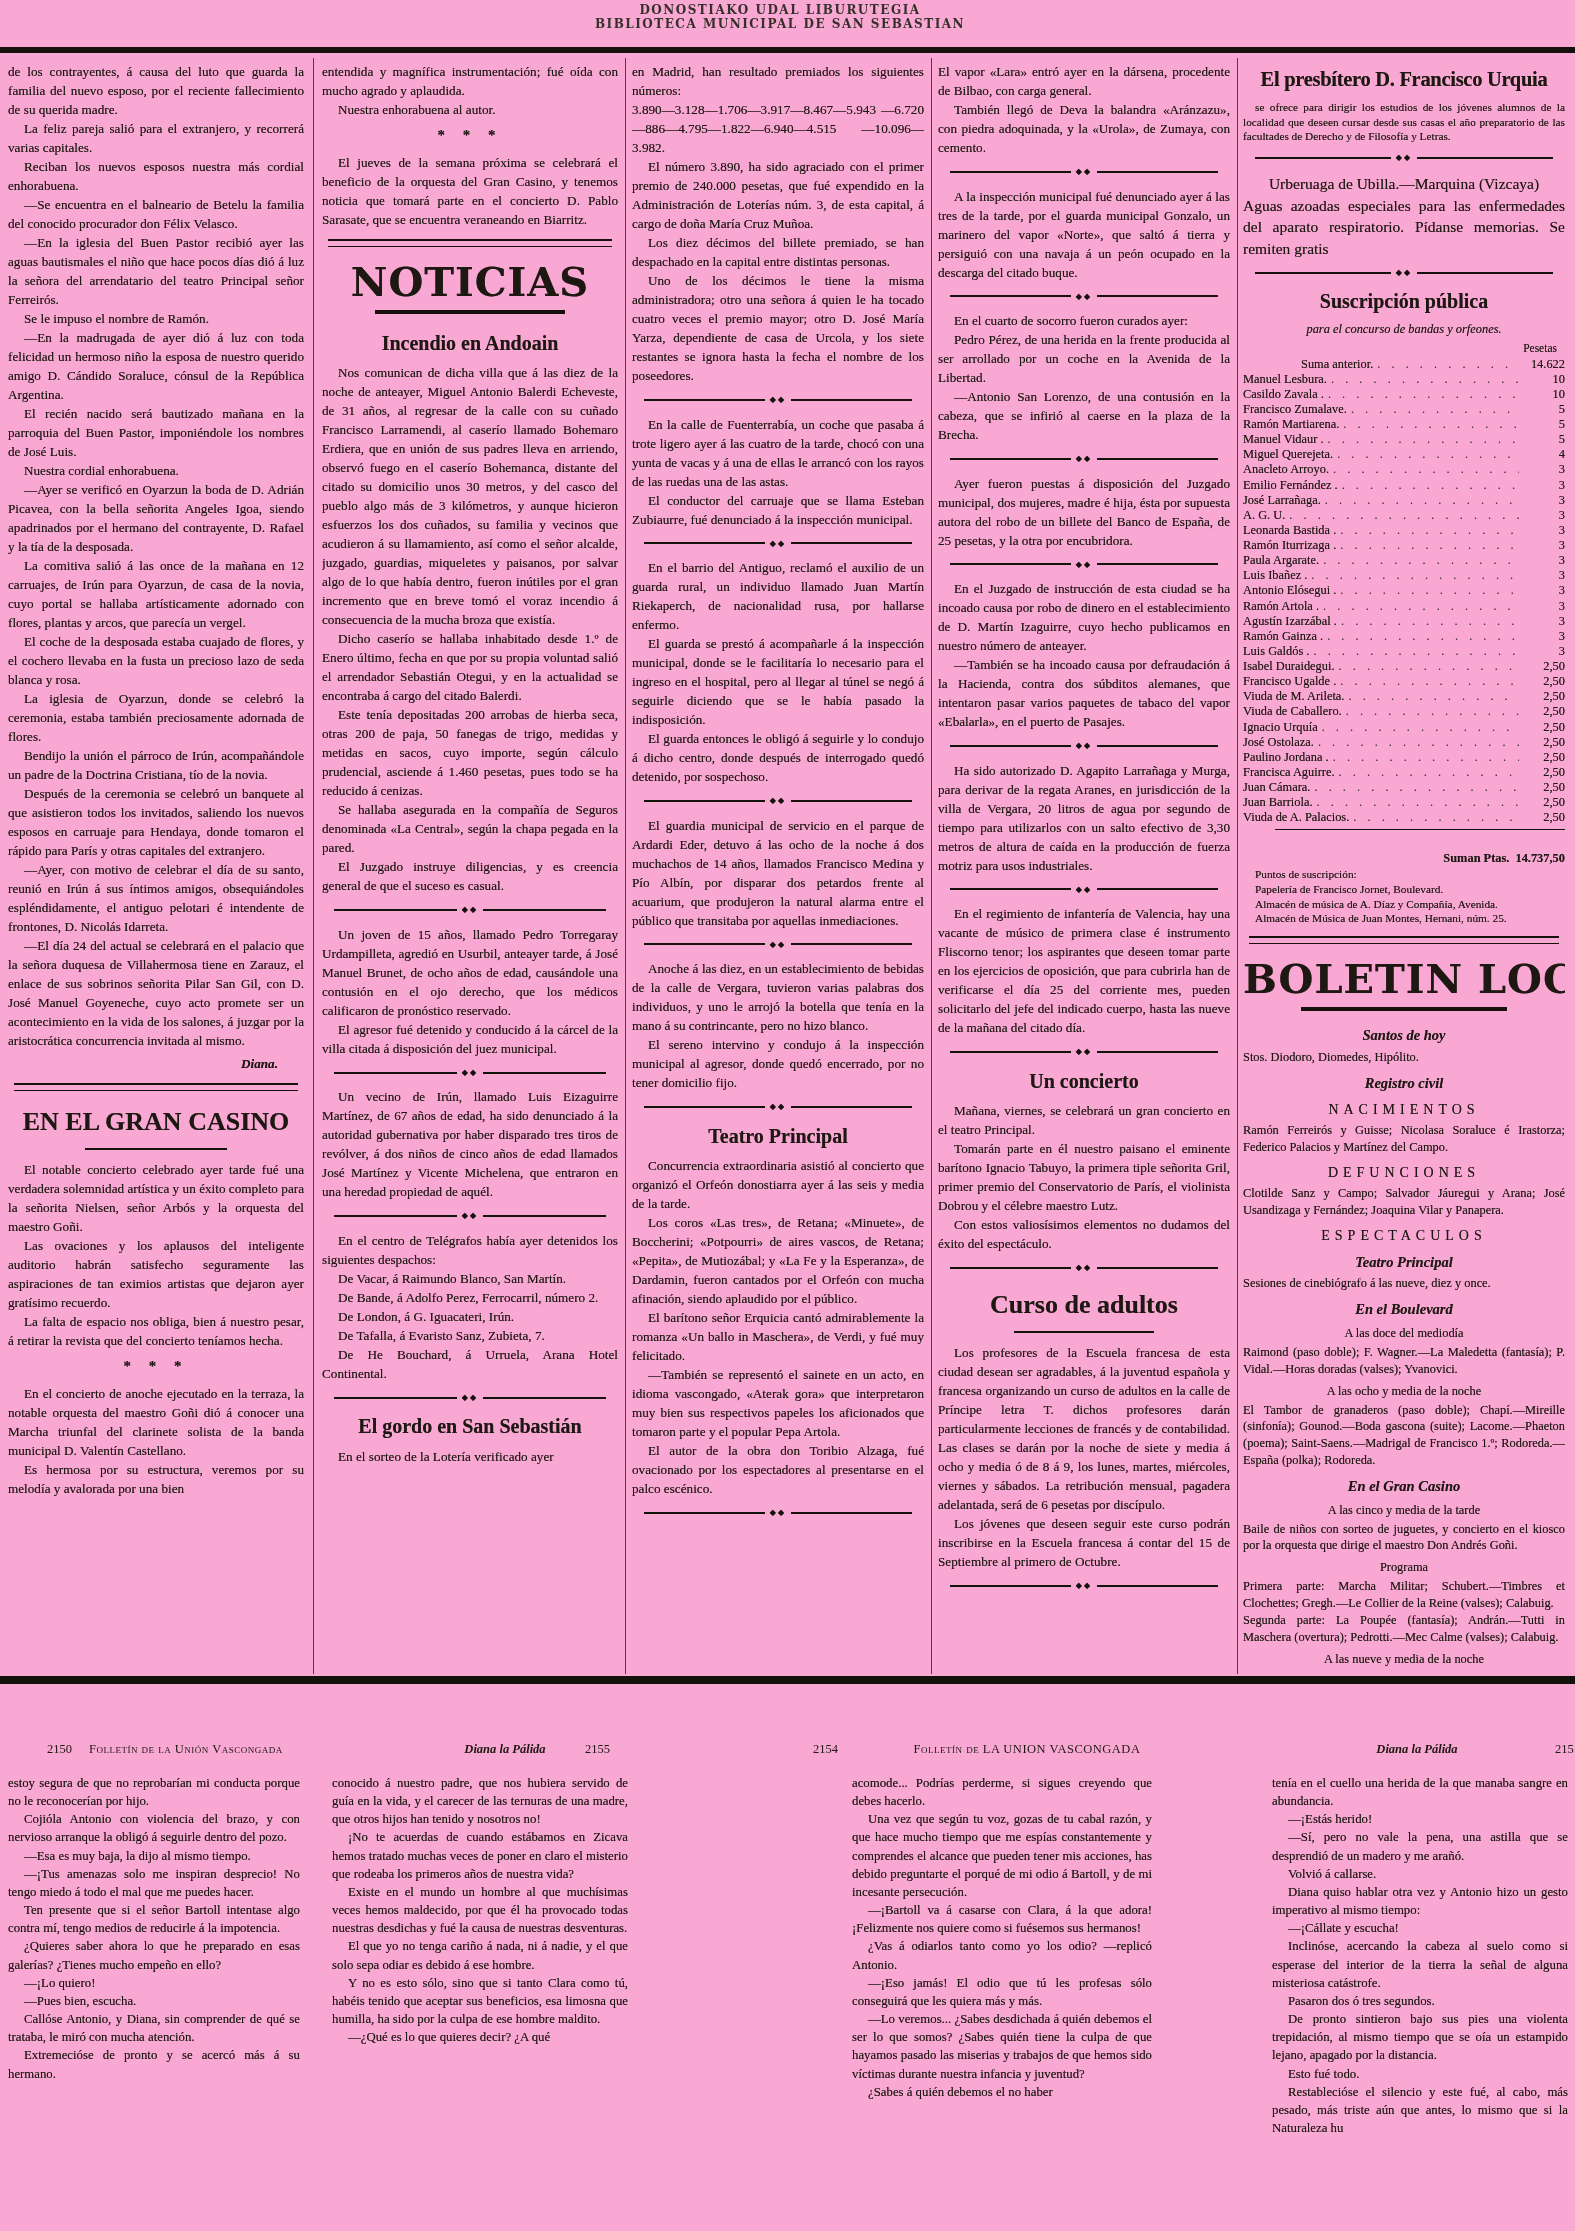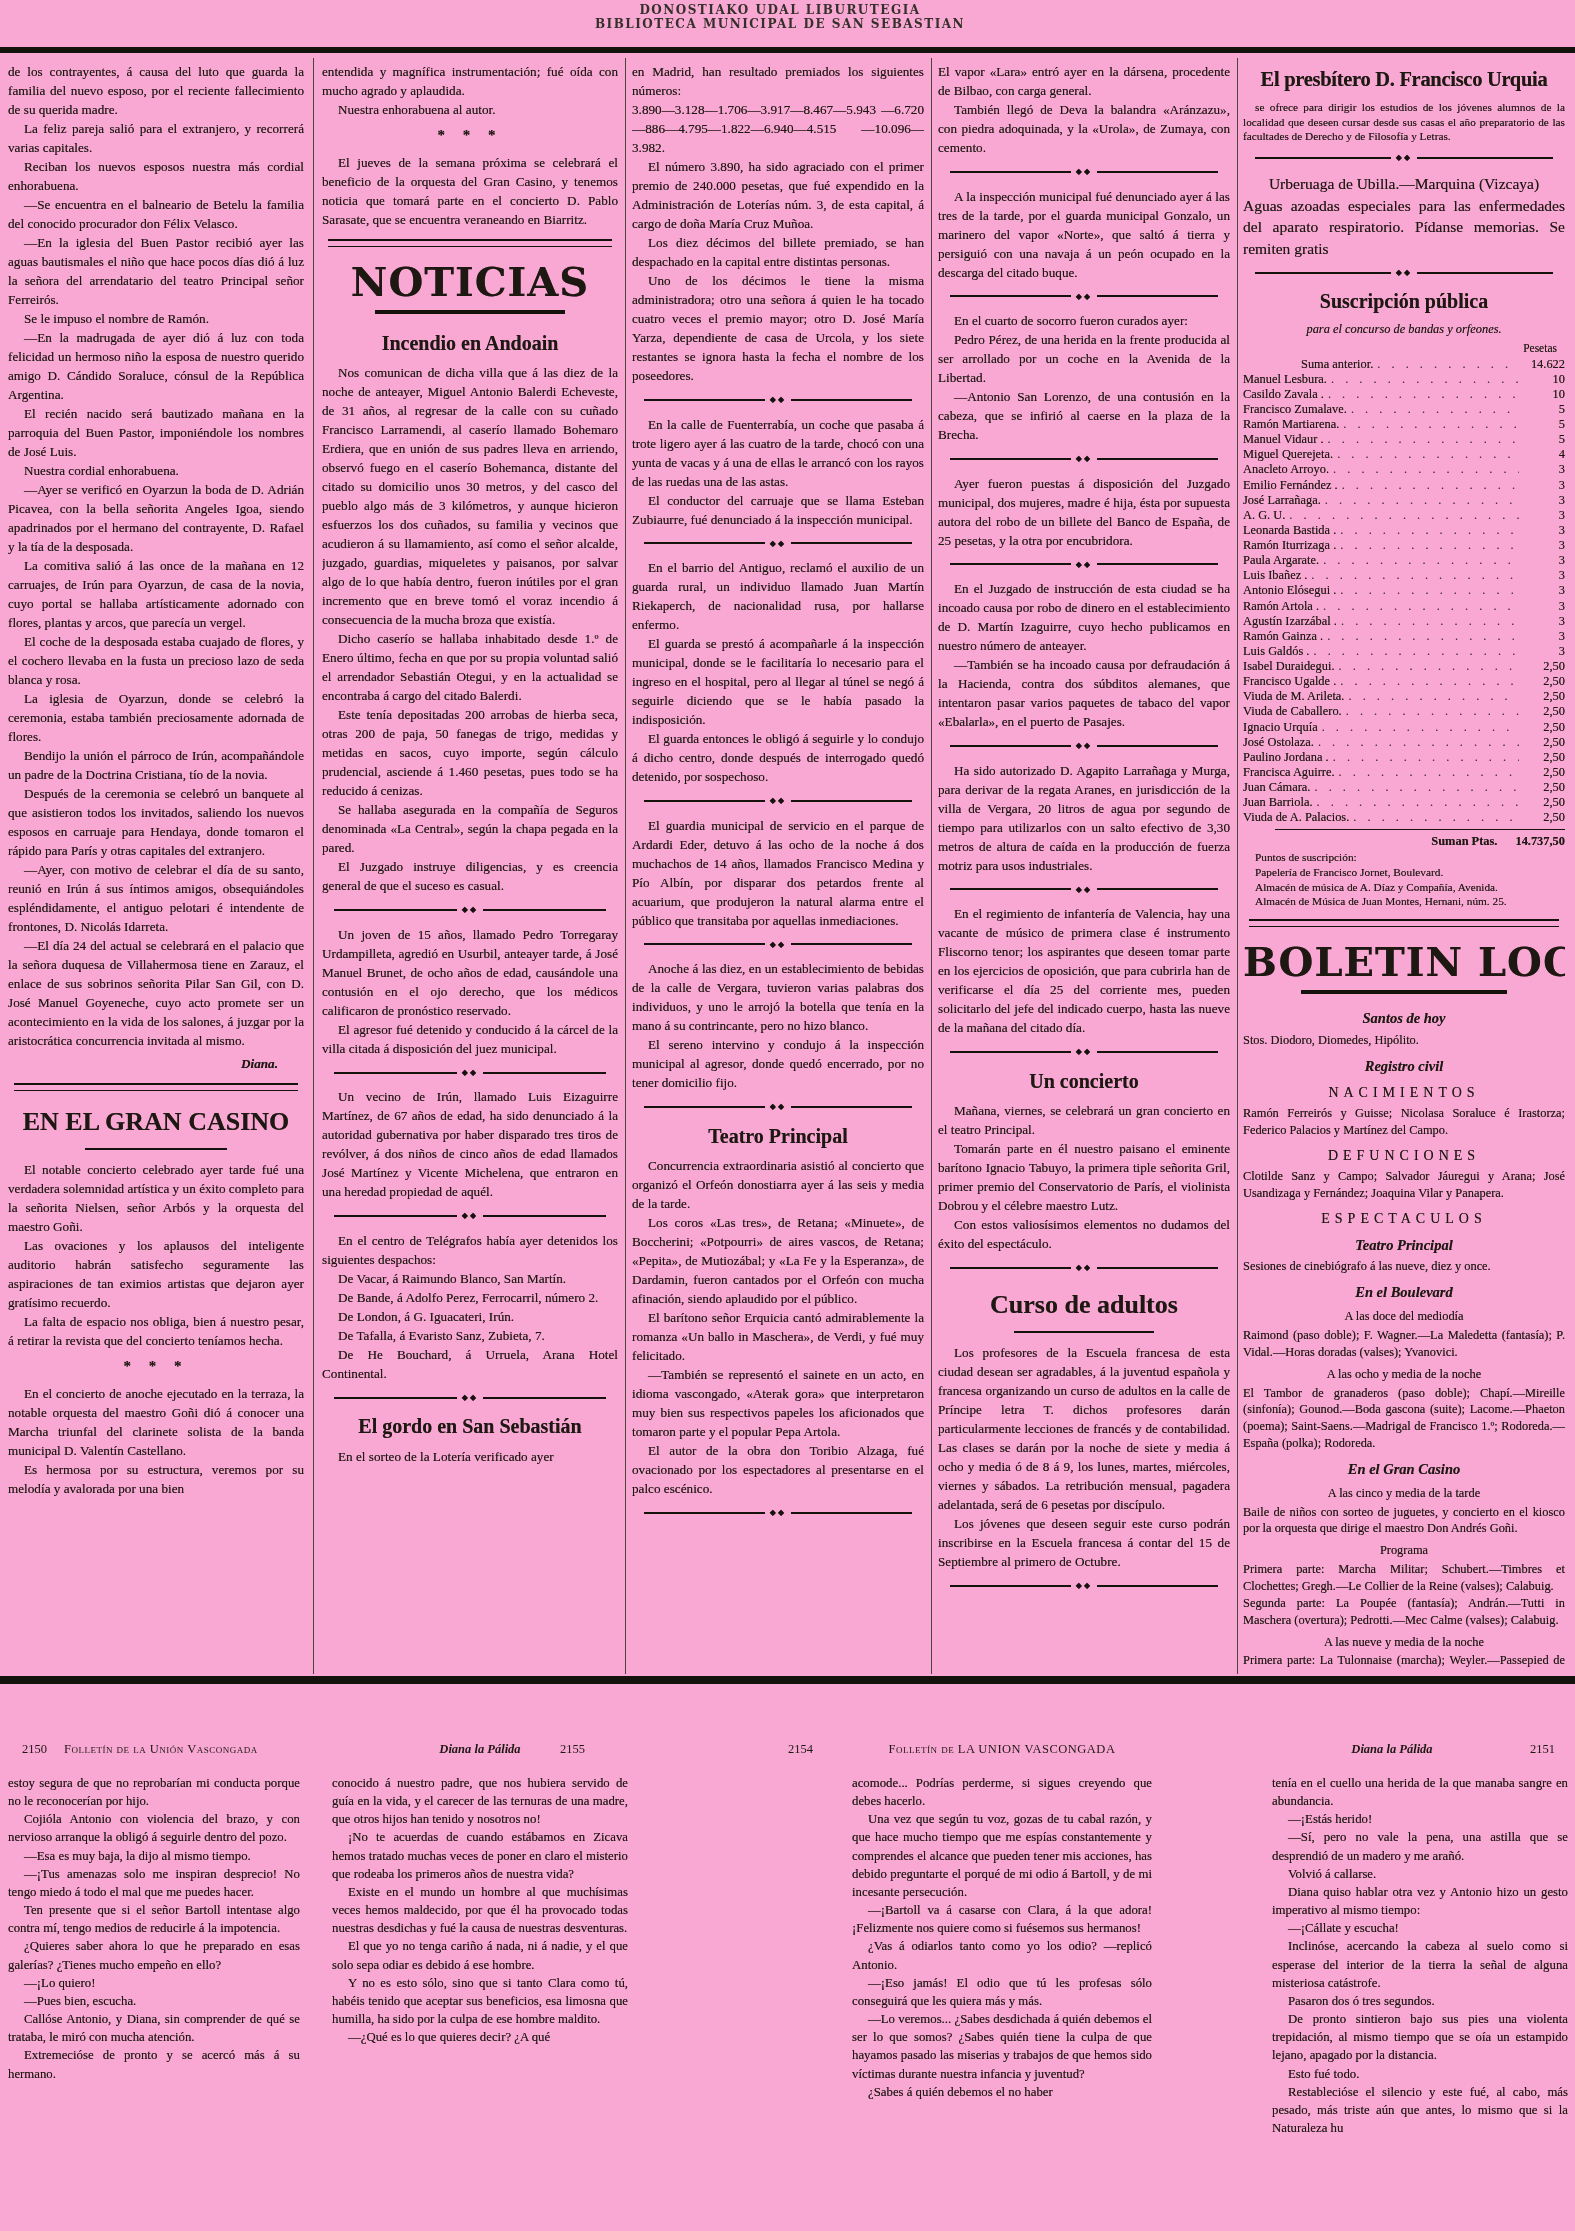--- a/index.html
+++ b/index.html
@@ -8,21 +8,21 @@
   .stamp{position:absolute;top:3px;left:400px;width:760px;text-align:center;
          font-family:"DejaVu Serif",serif;font-weight:bold;font-size:12px;letter-spacing:1.5px;color:#35302a;}
   .rule-top{position:absolute;left:0;top:47px;width:1575px;height:6px;background:#15120e;}
   .rule-mid{position:absolute;left:0;top:1676px;width:1575px;height:8px;background:#15120e;}
   .vline{position:absolute;top:58px;height:1616px;width:1px;background:#4a443a;}
   .mcol{position:absolute;top:62px;height:1610px;overflow:hidden;font-size:13.2px;line-height:1.44;
         text-align:justify;text-shadow:0 0 .4px rgba(25,18,10,.55);}
   #col5{font-size:12.4px;line-height:1.36;}
   .fcol{position:absolute;top:1774px;height:450px;overflow:hidden;font-size:12.8px;line-height:1.42;
         text-align:justify;text-shadow:0 0 .4px rgba(25,18,10,.55);}
-  .fhead span{position:absolute;top:1742px;font-size:12.5px;white-space:nowrap;}
+  .fhead span{position:absolute;top:1742px;font-size:12.5px;white-space:nowrap;margin-left:25px;}
   .ftitle{font-weight:bold;font-style:italic;}
   .flabel{letter-spacing:.5px;font-variant:small-caps;}
   .b{margin:0;}
   .b.p{text-indent:16px;}
   .b.pni{text-indent:0;}
   .b.smallp{font-size:11.3px;line-height:1.3;text-indent:12px;}
   .b.adbig{font-size:15.5px;text-align:center;margin:3px 0 1px;}
   .b.adbig2{font-size:15.5px;line-height:1.38;text-align:justify;text-indent:0;}
   .b.hbig{font-family:"DejaVu Serif",serif;font-weight:bold;font-size:40px;line-height:1.05;text-align:center;
           margin:14px 0 12px;letter-spacing:1px;position:relative;padding-bottom:14px;white-space:nowrap;}
@@ -41,22 +41,22 @@
   .b.sep{display:flex;align-items:center;margin:9px 12px;color:#15120e;}
   .b.sep::before,.b.sep::after{content:"";flex:1;border-top:2px solid #15120e;}
   .b.sep .dia{font-size:8px;padding:0 5px;letter-spacing:2px;}
   .b.dsep{height:5px;border-top:2.5px solid #15120e;border-bottom:1.5px solid #15120e;margin:10px 6px;}
   .b.stars{text-align:center;font-size:15px;letter-spacing:7px;margin:6px 0;font-weight:bold;}
   .b.row{display:flex;align-items:baseline;line-height:1.22;}
   .b.row .n{white-space:nowrap;}
   .b.row .dots{flex:1;overflow:hidden;white-space:nowrap;opacity:.8;padding:0 4px;letter-spacing:4px;}
   .b.row .a{white-space:nowrap;min-width:46px;text-align:right;}
   .b.row.indent .n{margin-left:58px;}
-  .b.sumrow{display:flex;justify-content:flex-end;gap:18px;border-top:1.5px solid #15120e;margin-top:4px;
-            padding-top:3px;font-weight:bold;width:90%;margin-left:auto;}
+  .b.sumrow{display:flex;justify-content:flex-end;gap:6px;border-top:1.5px solid #15120e;margin-top:4px;
+            padding-top:20px;font-weight:bold;width:90%;margin-left:auto;}
 </style>
 </head>
 <body>
 
 <div class="page">
 
   <div class="stamp">
     <div>DONOSTIAKO UDAL LIBURUTEGIA</div>
     <div>BIBLIOTECA MUNICIPAL DE SAN SEBASTIAN</div>
   </div>

